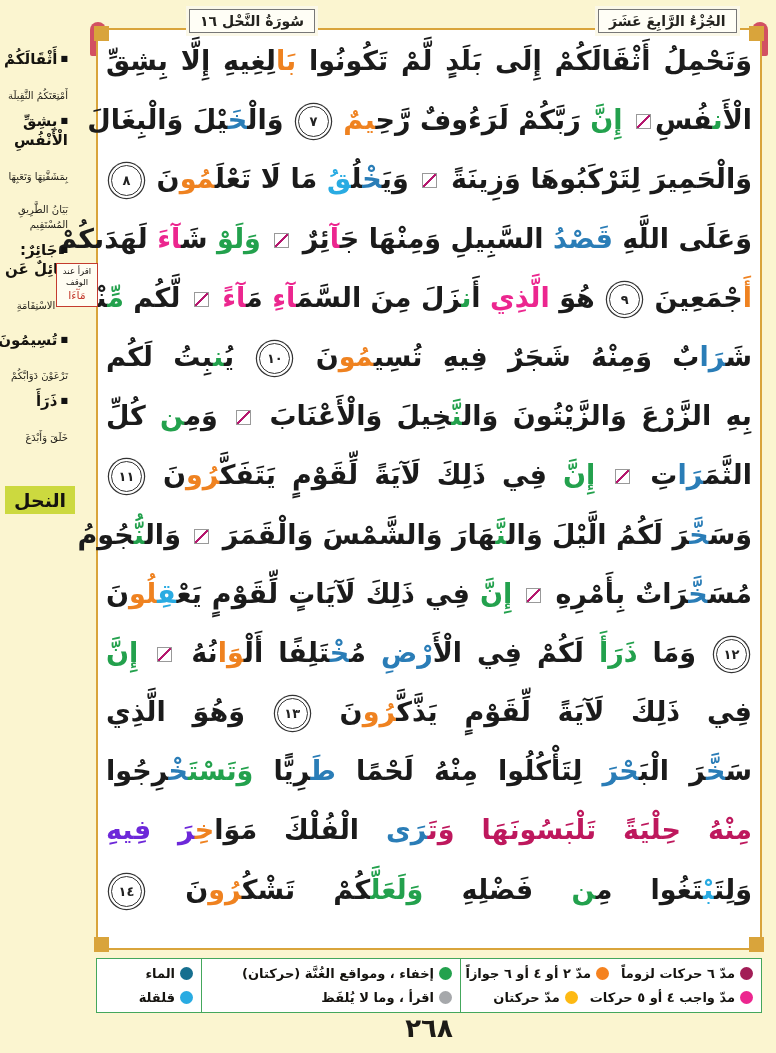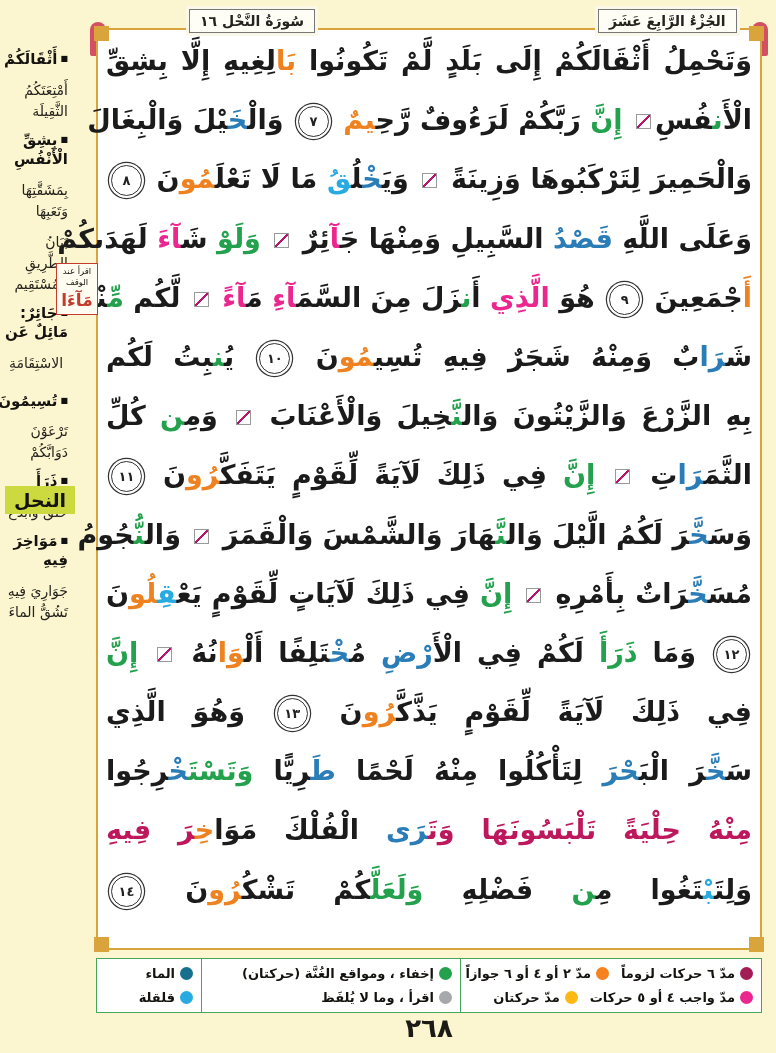--- a/index.html
+++ b/index.html
@@ -62,29 +62,29 @@
   #banner-juz{left:598px}
 
   
   .sidebar{
     position:absolute;left:0;top:46px;width:72px;box-sizing:border-box;
     padding:4px 4px 0 2px;direction:rtl;text-align:right;z-index:3;
   }
   .entry{margin-bottom:9px}
   .entry .term{font-size:15px;font-weight:bold;color:#15130f;line-height:1.3}
   .entry .bullet{font-size:8px;vertical-align:3px;margin-left:3px;color:#111}
-  .entry .def{font-size:14px;color:#25231d;line-height:1.5;margin-top:10px}
+  .entry .def{font-size:10px;color:#25231d;line-height:1.5;margin-top:18px}
   .entry.indent .def{text-align:center;padding-left:2px}
   .entry.gap{margin-top:18px}
   .note-box{
     position:absolute;left:56px;top:263px;width:42px;box-sizing:border-box;
     border:1.5px solid #c43b2e;background:#fffdf2;z-index:4;
     text-align:center;font-size:8.5px;line-height:1.35;padding:2px 1px;color:#15130f;
   }
-  .note-box .note-word{display:block;color:#c43b2e;font-size:17px;font-weight:bold}
+  .note-box .note-word{display:block;color:#c43b2e;font-size:11px;font-weight:normal}
   .surah-tag{
     position:absolute;left:5px;top:486px;z-index:4;
     background:#ccd93f;color:#15130f;font-weight:bold;font-size:19px;
     padding:3px 9px;direction:rtl;
   }
 
   
   .legend{
     position:absolute;left:96px;top:958px;width:666px;height:55px;
     box-sizing:border-box;background:#fff;border:1.5px solid #44a75c;
@@ -126,21 +126,21 @@
       <div class="qline"><span style="color: rgb(27, 27, 27);">وَعَلَى اللَّهِ </span><span style="color: rgb(42, 125, 183);">قَصْدُ</span><span style="color: rgb(27, 27, 27);"> السَّبِيلِ وَمِنْهَا جَ‍</span><span style="color: rgb(236, 38, 143);">‍آ</span><span style="color: rgb(27, 27, 27);">ئِرٌ </span><span class="qmark"></span><span style="color: rgb(35, 161, 77);"> وَلَوْ </span><span style="color: rgb(27, 27, 27);">شَ‍</span><span style="color: rgb(236, 38, 143);">‍آءَ</span><span style="color: rgb(27, 27, 27);"> لَهَدَىكُمْ</span></div>
       <div class="qline"><span style="color: rgb(239, 130, 32);">أَ</span><span style="color: rgb(27, 27, 27);">جْمَعِينَ </span><span class="ayah">٩</span><span style="color: rgb(27, 27, 27);"> هُوَ </span><span style="color: rgb(236, 38, 143);">الَّذِي</span><span style="color: rgb(27, 27, 27);"> أَ</span><span style="color: rgb(35, 161, 77);">ن‍</span><span style="color: rgb(27, 27, 27);">‍زَلَ مِنَ السَّمَ‍</span><span style="color: rgb(236, 38, 143);">‍آءِ</span><span style="color: rgb(27, 27, 27);"> مَ‍</span><span style="color: rgb(236, 38, 143);">‍آءً </span><span class="qmark"></span><span style="color: rgb(27, 27, 27);"> لَّكُم </span><span style="color: rgb(35, 161, 77);">مِّ‍</span><span style="color: rgb(27, 27, 27);">‍نْهُ</span></div>
       <div class="qline"><span style="color: rgb(27, 27, 27);">شَ‍</span><span style="color: rgb(42, 125, 183);">‍رَا</span><span style="color: rgb(27, 27, 27);">بٌ وَمِنْهُ شَجَرٌ فِيهِ تُسِي‍</span><span style="color: rgb(239, 130, 32);">‍مُو</span><span style="color: rgb(27, 27, 27);">نَ </span><span class="ayah">١٠</span><span style="color: rgb(27, 27, 27);"> يُ‍</span><span style="color: rgb(35, 161, 77);">‍ن‍</span><span style="color: rgb(27, 27, 27);">‍بِتُ لَكُم</span></div>
       <div class="qline"><span style="color: rgb(27, 27, 27);">بِهِ الزَّرْعَ وَالزَّيْتُونَ وَال‍</span><span style="color: rgb(35, 161, 77);">‍نَّ‍</span><span style="color: rgb(27, 27, 27);">‍خِيلَ وَالْأَعْنَابَ </span><span class="qmark"></span><span style="color: rgb(27, 27, 27);"> وَمِ‍</span><span style="color: rgb(35, 161, 77);">‍ن</span><span style="color: rgb(27, 27, 27);"> كُلِّ</span></div>
       <div class="qline"><span style="color: rgb(27, 27, 27);">الثَّمَ‍</span><span style="color: rgb(42, 125, 183);">‍رَا</span><span style="color: rgb(27, 27, 27);">تِ </span><span class="qmark"></span><span style="color: rgb(35, 161, 77);"> إِنَّ</span><span style="color: rgb(27, 27, 27);"> فِي ذَلِكَ لَآيَةً لِّقَوْمٍ يَتَفَكَّ‍</span><span style="color: rgb(239, 130, 32);">‍رُو</span><span style="color: rgb(27, 27, 27);">نَ </span><span class="ayah">١١</span></div>
       <div class="qline"><span style="color: rgb(27, 27, 27);">وَسَ‍</span><span style="color: rgb(42, 125, 183);">‍خَّ‍</span><span style="color: rgb(27, 27, 27);">‍رَ لَكُمُ الَّيْلَ وَال‍</span><span style="color: rgb(35, 161, 77);">‍نَّ‍</span><span style="color: rgb(27, 27, 27);">‍هَارَ وَالشَّمْسَ وَالْقَمَرَ </span><span class="qmark"></span><span style="color: rgb(27, 27, 27);"> وَال‍</span><span style="color: rgb(35, 161, 77);">‍نُّ‍</span><span style="color: rgb(27, 27, 27);">‍جُومُ</span></div>
       <div class="qline"><span style="color: rgb(27, 27, 27);">مُسَ‍</span><span style="color: rgb(42, 125, 183);">‍خَّ‍</span><span style="color: rgb(27, 27, 27);">‍رَاتٌ بِأَمْرِهِ </span><span class="qmark"></span><span style="color: rgb(35, 161, 77);"> إِنَّ</span><span style="color: rgb(27, 27, 27);"> فِي ذَلِكَ لَآيَاتٍ لِّقَوْمٍ يَعْ‍</span><span style="color: rgb(41, 171, 226);">‍قِ‍</span><span style="color: rgb(239, 130, 32);">‍لُو</span><span style="color: rgb(27, 27, 27);">نَ</span></div>
       <div class="qline"><span class="ayah">١٢</span><span style="color: rgb(27, 27, 27);"> وَمَا </span><span style="color: rgb(35, 161, 77);">ذَرَأَ</span><span style="color: rgb(27, 27, 27);"> لَكُمْ فِي الْأَ</span><span style="color: rgb(42, 125, 183);">رْضِ</span><span style="color: rgb(27, 27, 27);"> مُ‍</span><span style="color: rgb(42, 125, 183);">‍خْ‍</span><span style="color: rgb(27, 27, 27);">‍تَلِفًا أَلْ‍</span><span style="color: rgb(239, 130, 32);">‍وَا</span><span style="color: rgb(27, 27, 27);">نُهُ </span><span class="qmark"></span><span style="color: rgb(35, 161, 77);"> إِنَّ</span></div>
       <div class="qline"><span style="color: rgb(27, 27, 27);">فِي ذَلِكَ لَآيَةً لِّقَوْمٍ يَذَّكَّ‍</span><span style="color: rgb(239, 130, 32);">‍رُو</span><span style="color: rgb(27, 27, 27);">نَ </span><span class="ayah">١٣</span><span style="color: rgb(27, 27, 27);"> وَهُوَ الَّذِي</span></div>
       <div class="qline"><span style="color: rgb(27, 27, 27);">سَ‍</span><span style="color: rgb(42, 125, 183);">‍خَّ‍</span><span style="color: rgb(27, 27, 27);">‍رَ الْبَ‍</span><span style="color: rgb(42, 125, 183);">‍حْرَ</span><span style="color: rgb(27, 27, 27);"> لِتَأْكُلُوا مِنْهُ لَحْمًا </span><span style="color: rgb(42, 125, 183);">طَ‍</span><span style="color: rgb(27, 27, 27);">‍رِيًّا </span><span style="color: rgb(35, 161, 77);">وَتَسْتَ‍</span><span style="color: rgb(42, 125, 183);">‍خْ‍</span><span style="color: rgb(27, 27, 27);">‍رِجُوا</span></div>
-      <div class="qline"><span style="color: #be185d;">مِنْهُ حِلْيَةً تَلْبَسُونَهَا وَتَ‍</span><span style="color: rgb(42, 125, 183);">‍رَى</span><span style="color: rgb(27, 27, 27);"> الْفُلْكَ مَوَا</span><span style="color: rgb(239, 130, 32);">خِ‍</span><span style="color: #be185d;">‍رَ فِيهِ</span></div>
+      <div class="qline"><span style="color: #be185d;">مِنْهُ حِلْيَةً تَلْبَسُونَهَا وَتَ‍</span><span style="color: rgb(42, 125, 183);">‍رَى</span><span style="color: rgb(27, 27, 27);"> الْفُلْكَ مَوَا</span><span style="color: rgb(239, 130, 32);">خِ‍</span><span style="color: #6d28d9;">‍رَ فِيهِ</span></div>
       <div class="qline"><span style="color: rgb(27, 27, 27);">وَلِتَ‍</span><span style="color: rgb(41, 171, 226);">‍بْ‍</span><span style="color: rgb(27, 27, 27);">‍تَغُوا مِ‍</span><span style="color: rgb(35, 161, 77);">‍ن</span><span style="color: rgb(27, 27, 27);"> فَضْلِهِ </span><span style="color: rgb(35, 161, 77);">وَلَعَلَّ‍</span><span style="color: rgb(27, 27, 27);">‍كُمْ تَشْكُ‍</span><span style="color: rgb(239, 130, 32);">‍رُو</span><span style="color: rgb(27, 27, 27);">نَ </span><span class="ayah">١٤</span></div>
     </div>
 </div>
 
 <div class="sidebar" id="sidebar-entries">
     <div class="entry">
       <div class="term"><span class="bullet">■</span>أَثْقَالَكُمْ</div>
       <div class="def">أَمْتِعَتَكُمُ الثَّقِيلَة</div>
     </div>
     <div class="entry">
@@ -154,24 +154,20 @@
       <div class="term"><span class="bullet">■</span>جَائِرٌ: مَائِلٌ عَن</div>
       <div class="def">الاسْتِقَامَةِ</div>
     </div>
     <div class="entry gap">
       <div class="term"><span class="bullet">■</span>تُسِيمُونَ</div>
       <div class="def">تَرْعَوْنَ دَوَابَّكُمْ</div>
     </div>
     <div class="entry">
       <div class="term"><span class="bullet">■</span>ذَرَأَ</div>
       <div class="def">خَلَقَ وَأَبْدَعَ</div>
-    </div>
-    <div class="entry">
-      <div class="term"><span class="bullet">■</span>مَوَاخِرَ فِيهِ</div>
-      <div class="def">جَوَارِيَ فِيهِ تَشُقُّ الماءَ</div>
     </div>
   </div>
 <div class="note-box">
   <span>اقرأ عند</span><br>
   <span>الوقف</span>
   <span class="note-word">مَآءَا</span>
 </div>
 <div class="surah-tag">النحل</div>
 
 <div class="legend" id="legend">

